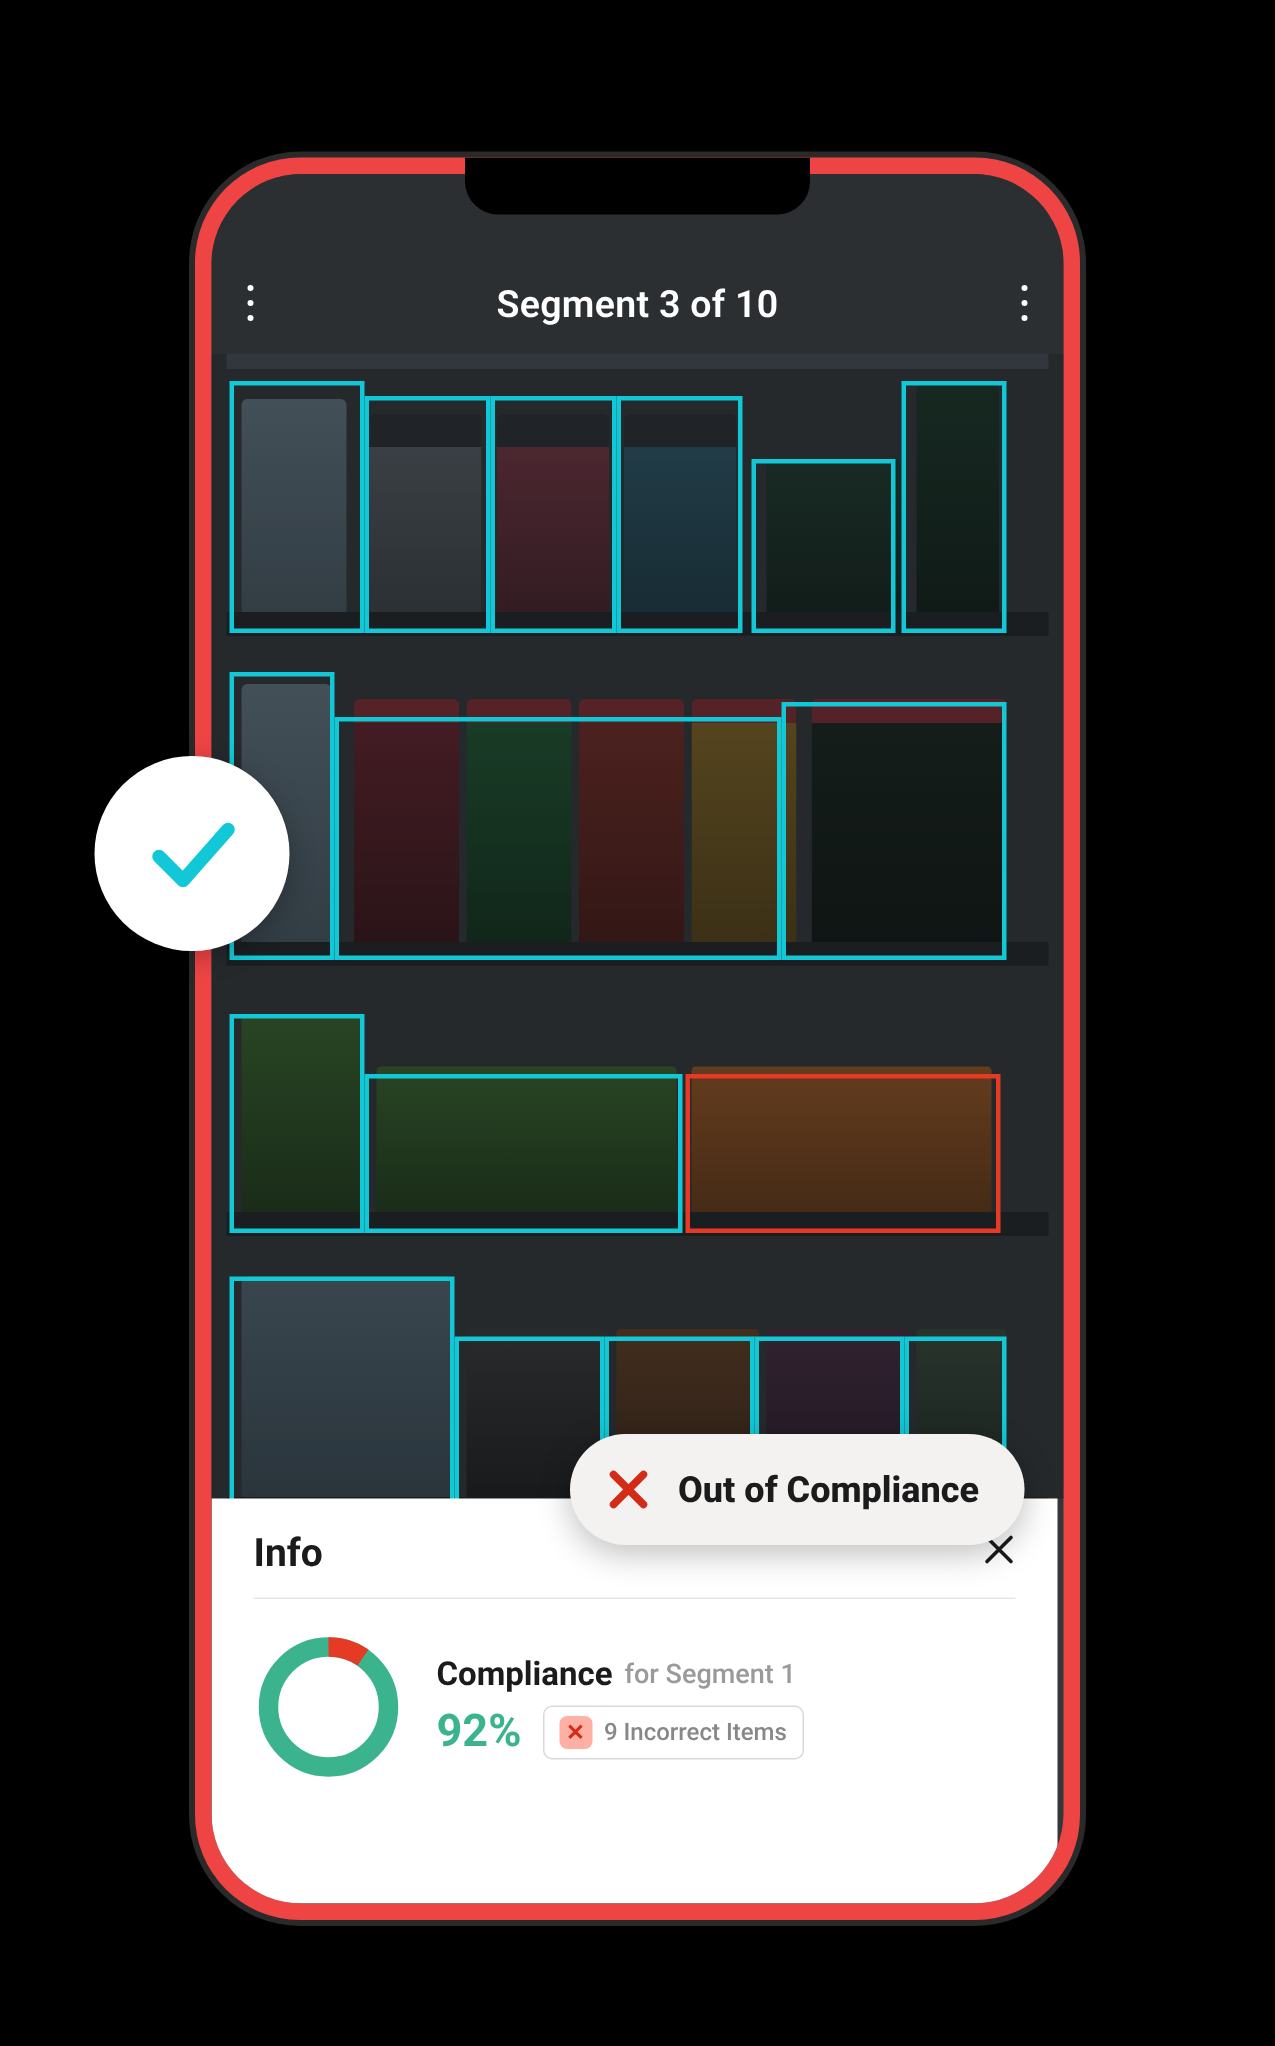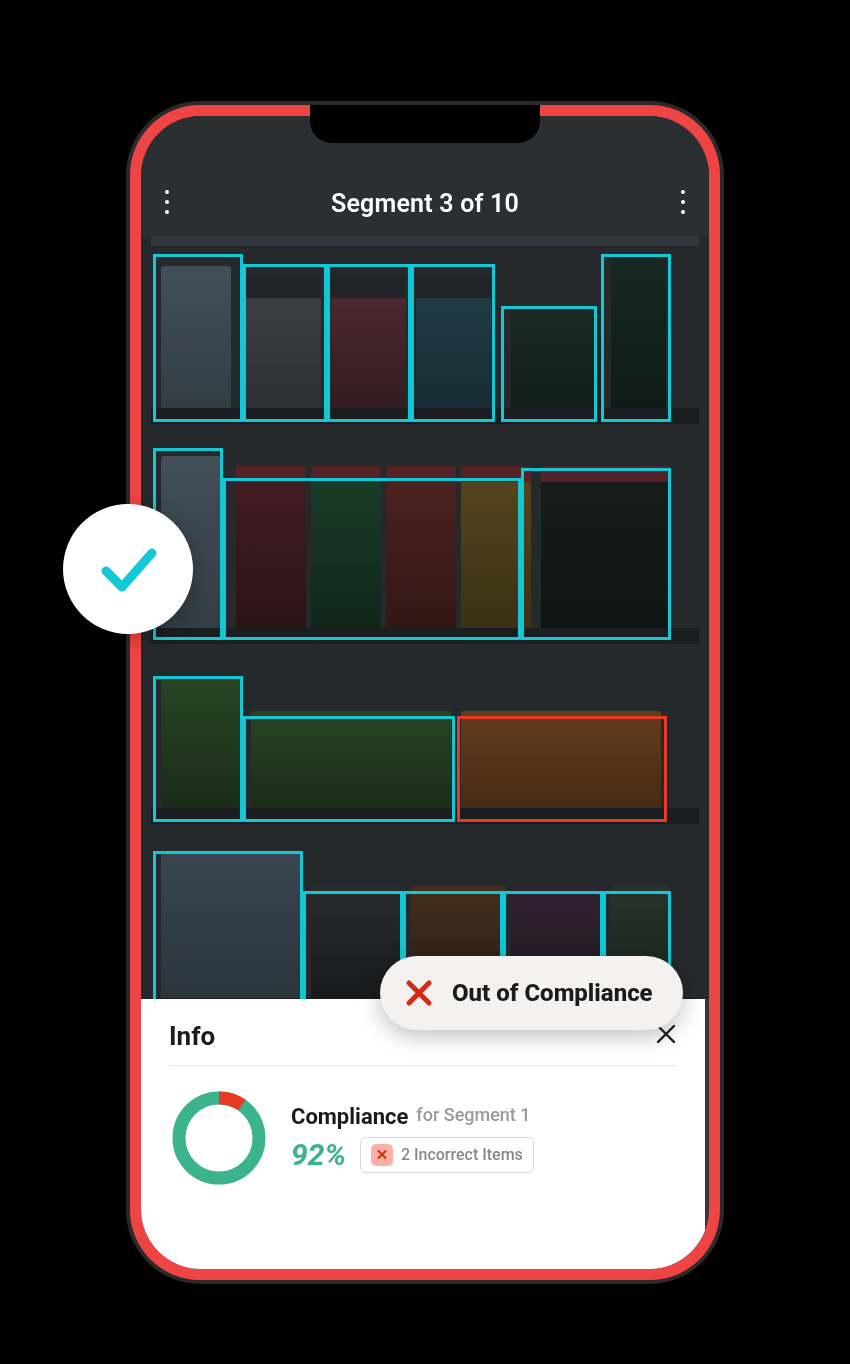--- a/index.html
+++ b/index.html
@@ -103,25 +103,25 @@
   .close-x { font-size: 26px; color:#1b1b1b; cursor:pointer; }
 
   .compliance-row {
     display:flex; gap: 22px; align-items:center;
     padding-top: 22px;
   }
   .donut {
     width: 100px; height: 100px; position: relative;
   }
   .compliance-text { display:flex; flex-direction:column; gap:8px; }
-  .comp-line { display:flex; align-items: flex-start; gap:8px;}
+  .comp-line { display:flex; align-items: center; gap:8px;}
   .comp-label { font-size: 22px; font-weight: 700; color:#1b1b1b;}
   .comp-sub   { font-size: 18px; color:#9a9a9a; font-weight:500;}
   .comp-line2 { display:flex; align-items:center; gap:14px;}
-  .comp-pct   { font-size: 30px; font-weight: 700; color:#3bb48e;font-style:italic;}
+  .comp-pct   { font-size: 30px; font-weight: 700; color:#3bb48e;}
   .inc-badge {
     display:flex; align-items:center; gap:8px;
     border:1px solid #d9d9d9; border-radius:6px;
     padding:6px 10px;
   }
   .inc-x {
     width:22px; height:22px; border-radius:5px;
     background:#ffb0a5; display:flex; align-items:center; justify-content:center;
     color:#d42a18; font-weight:900; font-size:15px;
   }
@@ -259,21 +259,21 @@
         </div>
         <div class="compliance-text">
           <div class="comp-line">
             <span class="comp-label">Compliance</span>
             <span class="comp-sub">for Segment 1</span>
           </div>
           <div class="comp-line2">
             <span class="comp-pct">92%</span>
             <span class="inc-badge">
               <span class="inc-x">✕</span>
-              <span class="inc-text">2 Incorrect Items</span>
+              <span class="inc-text">9 Incorrect Items</span>
             </span>
           </div>
         </div>
       </div>
     </div>
 
   </div>
 </div>
 
 <div class="check-bubble">

